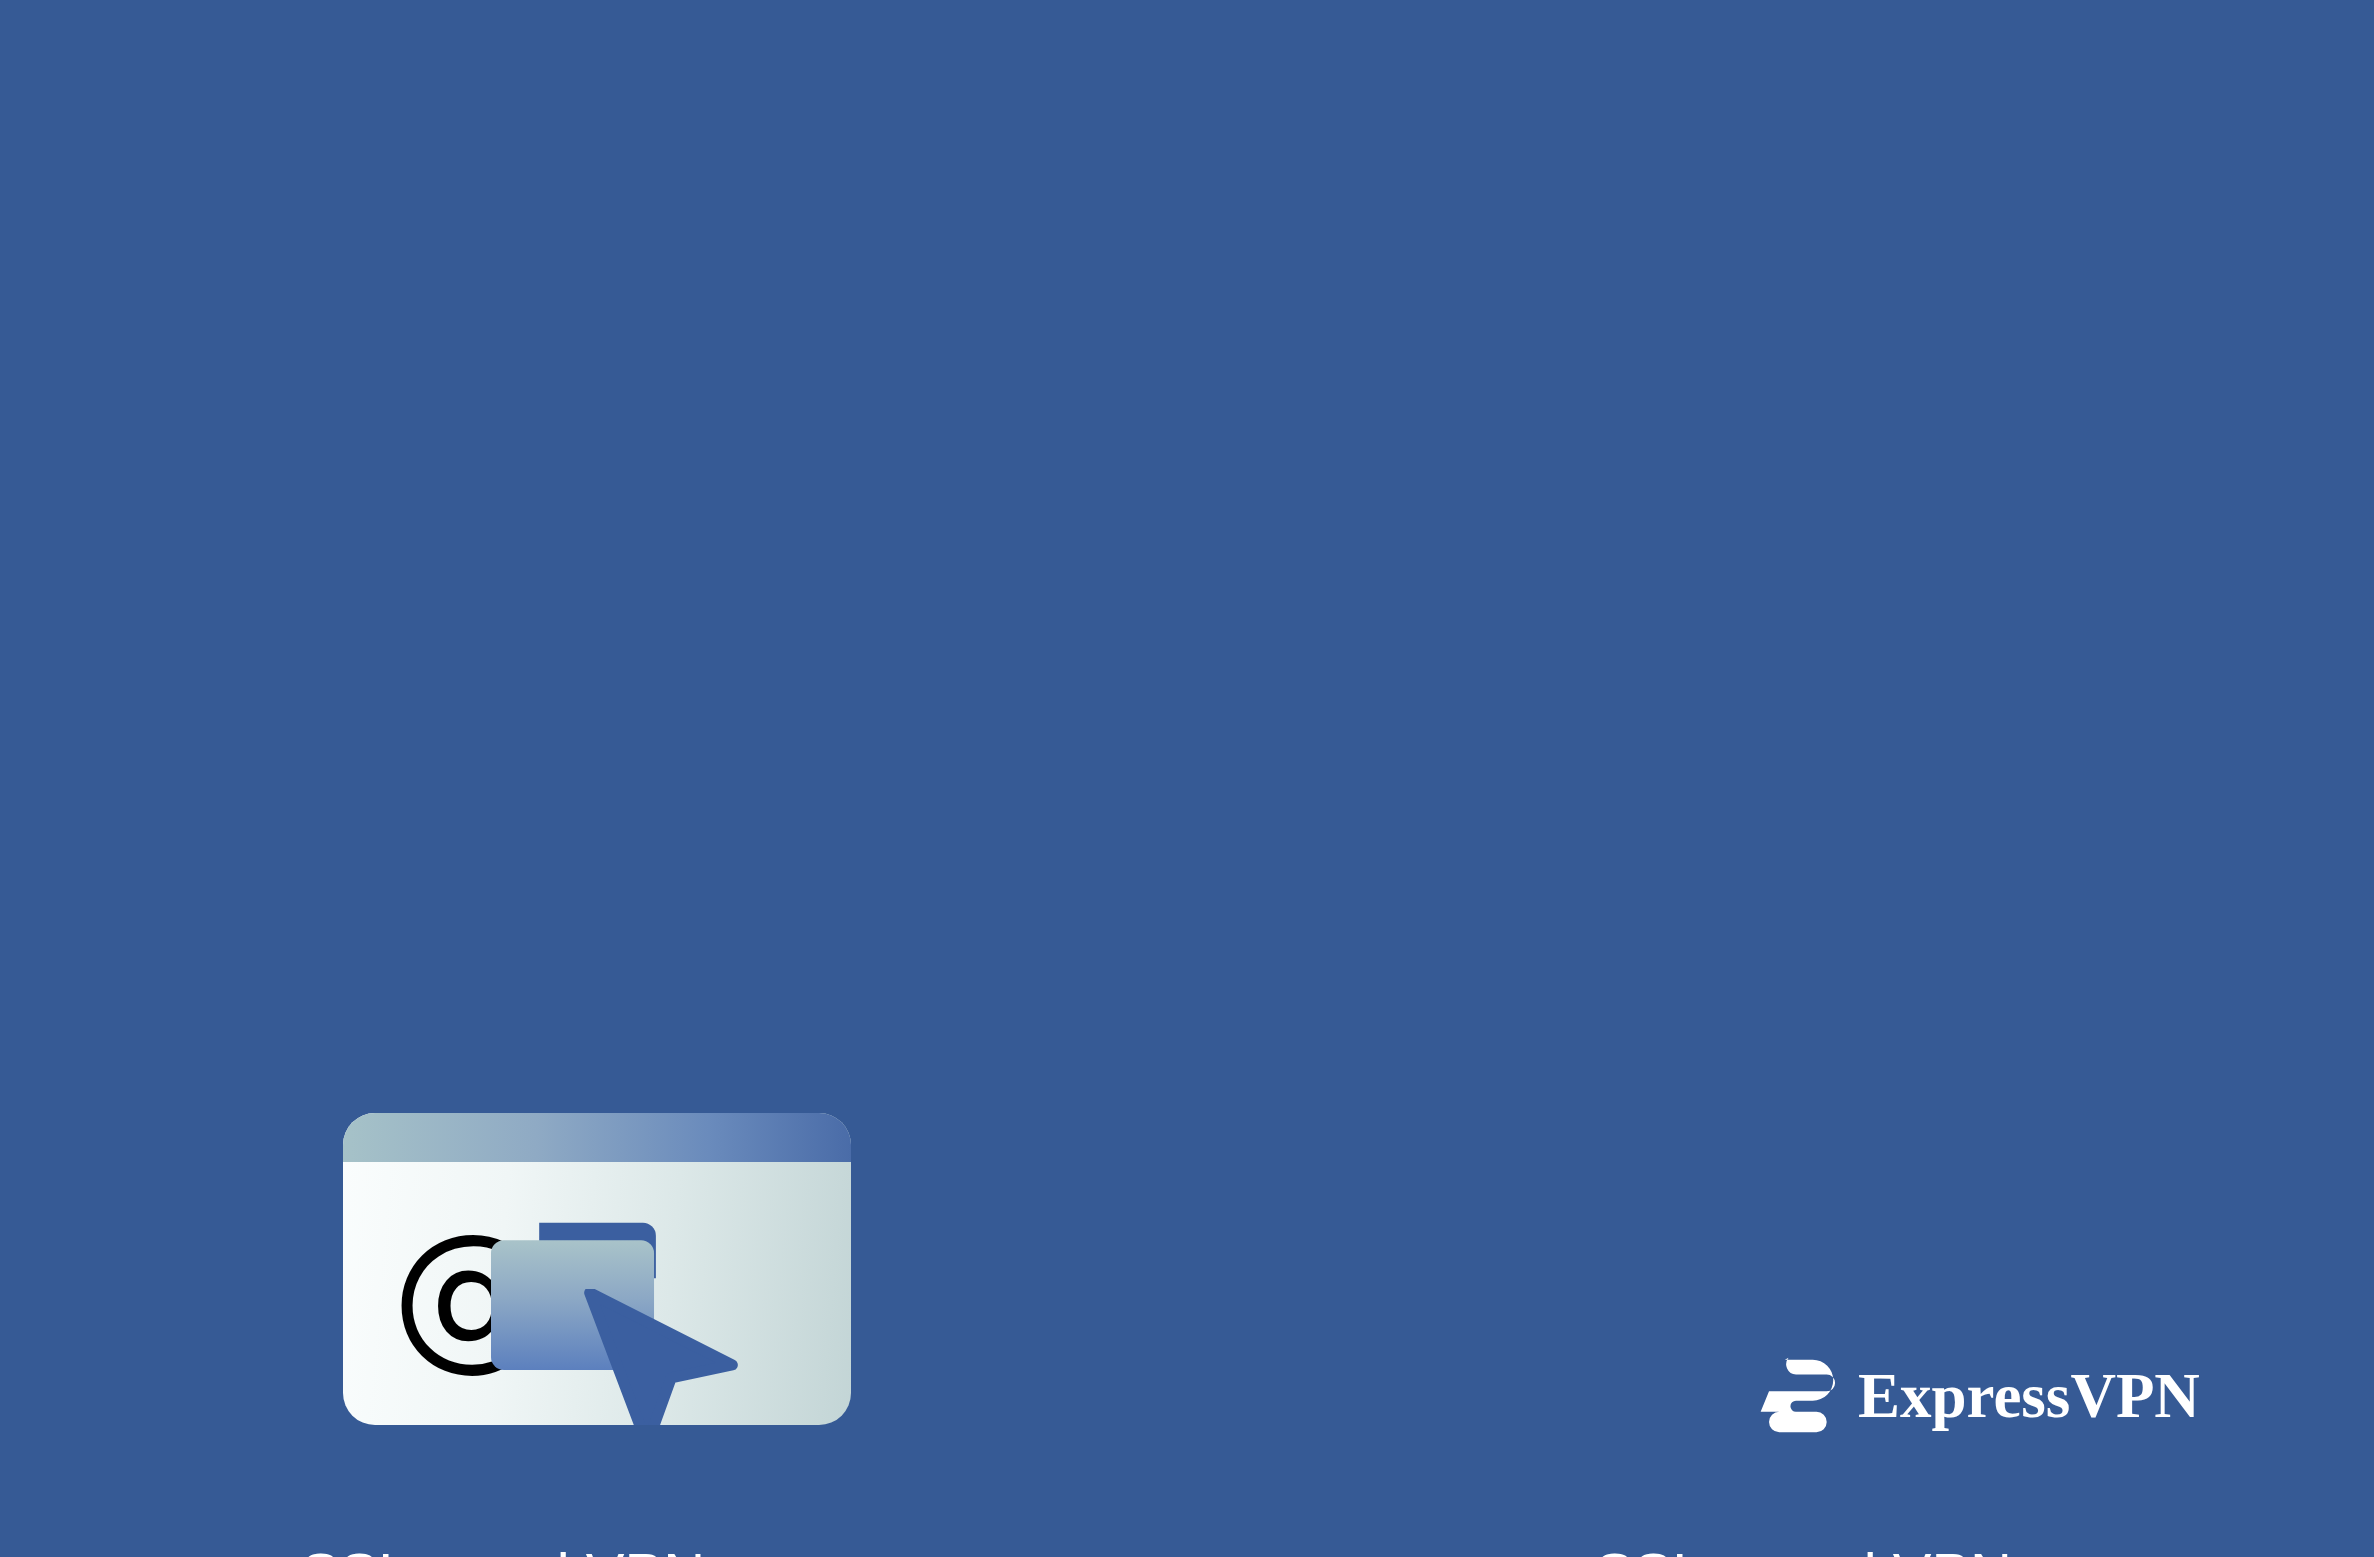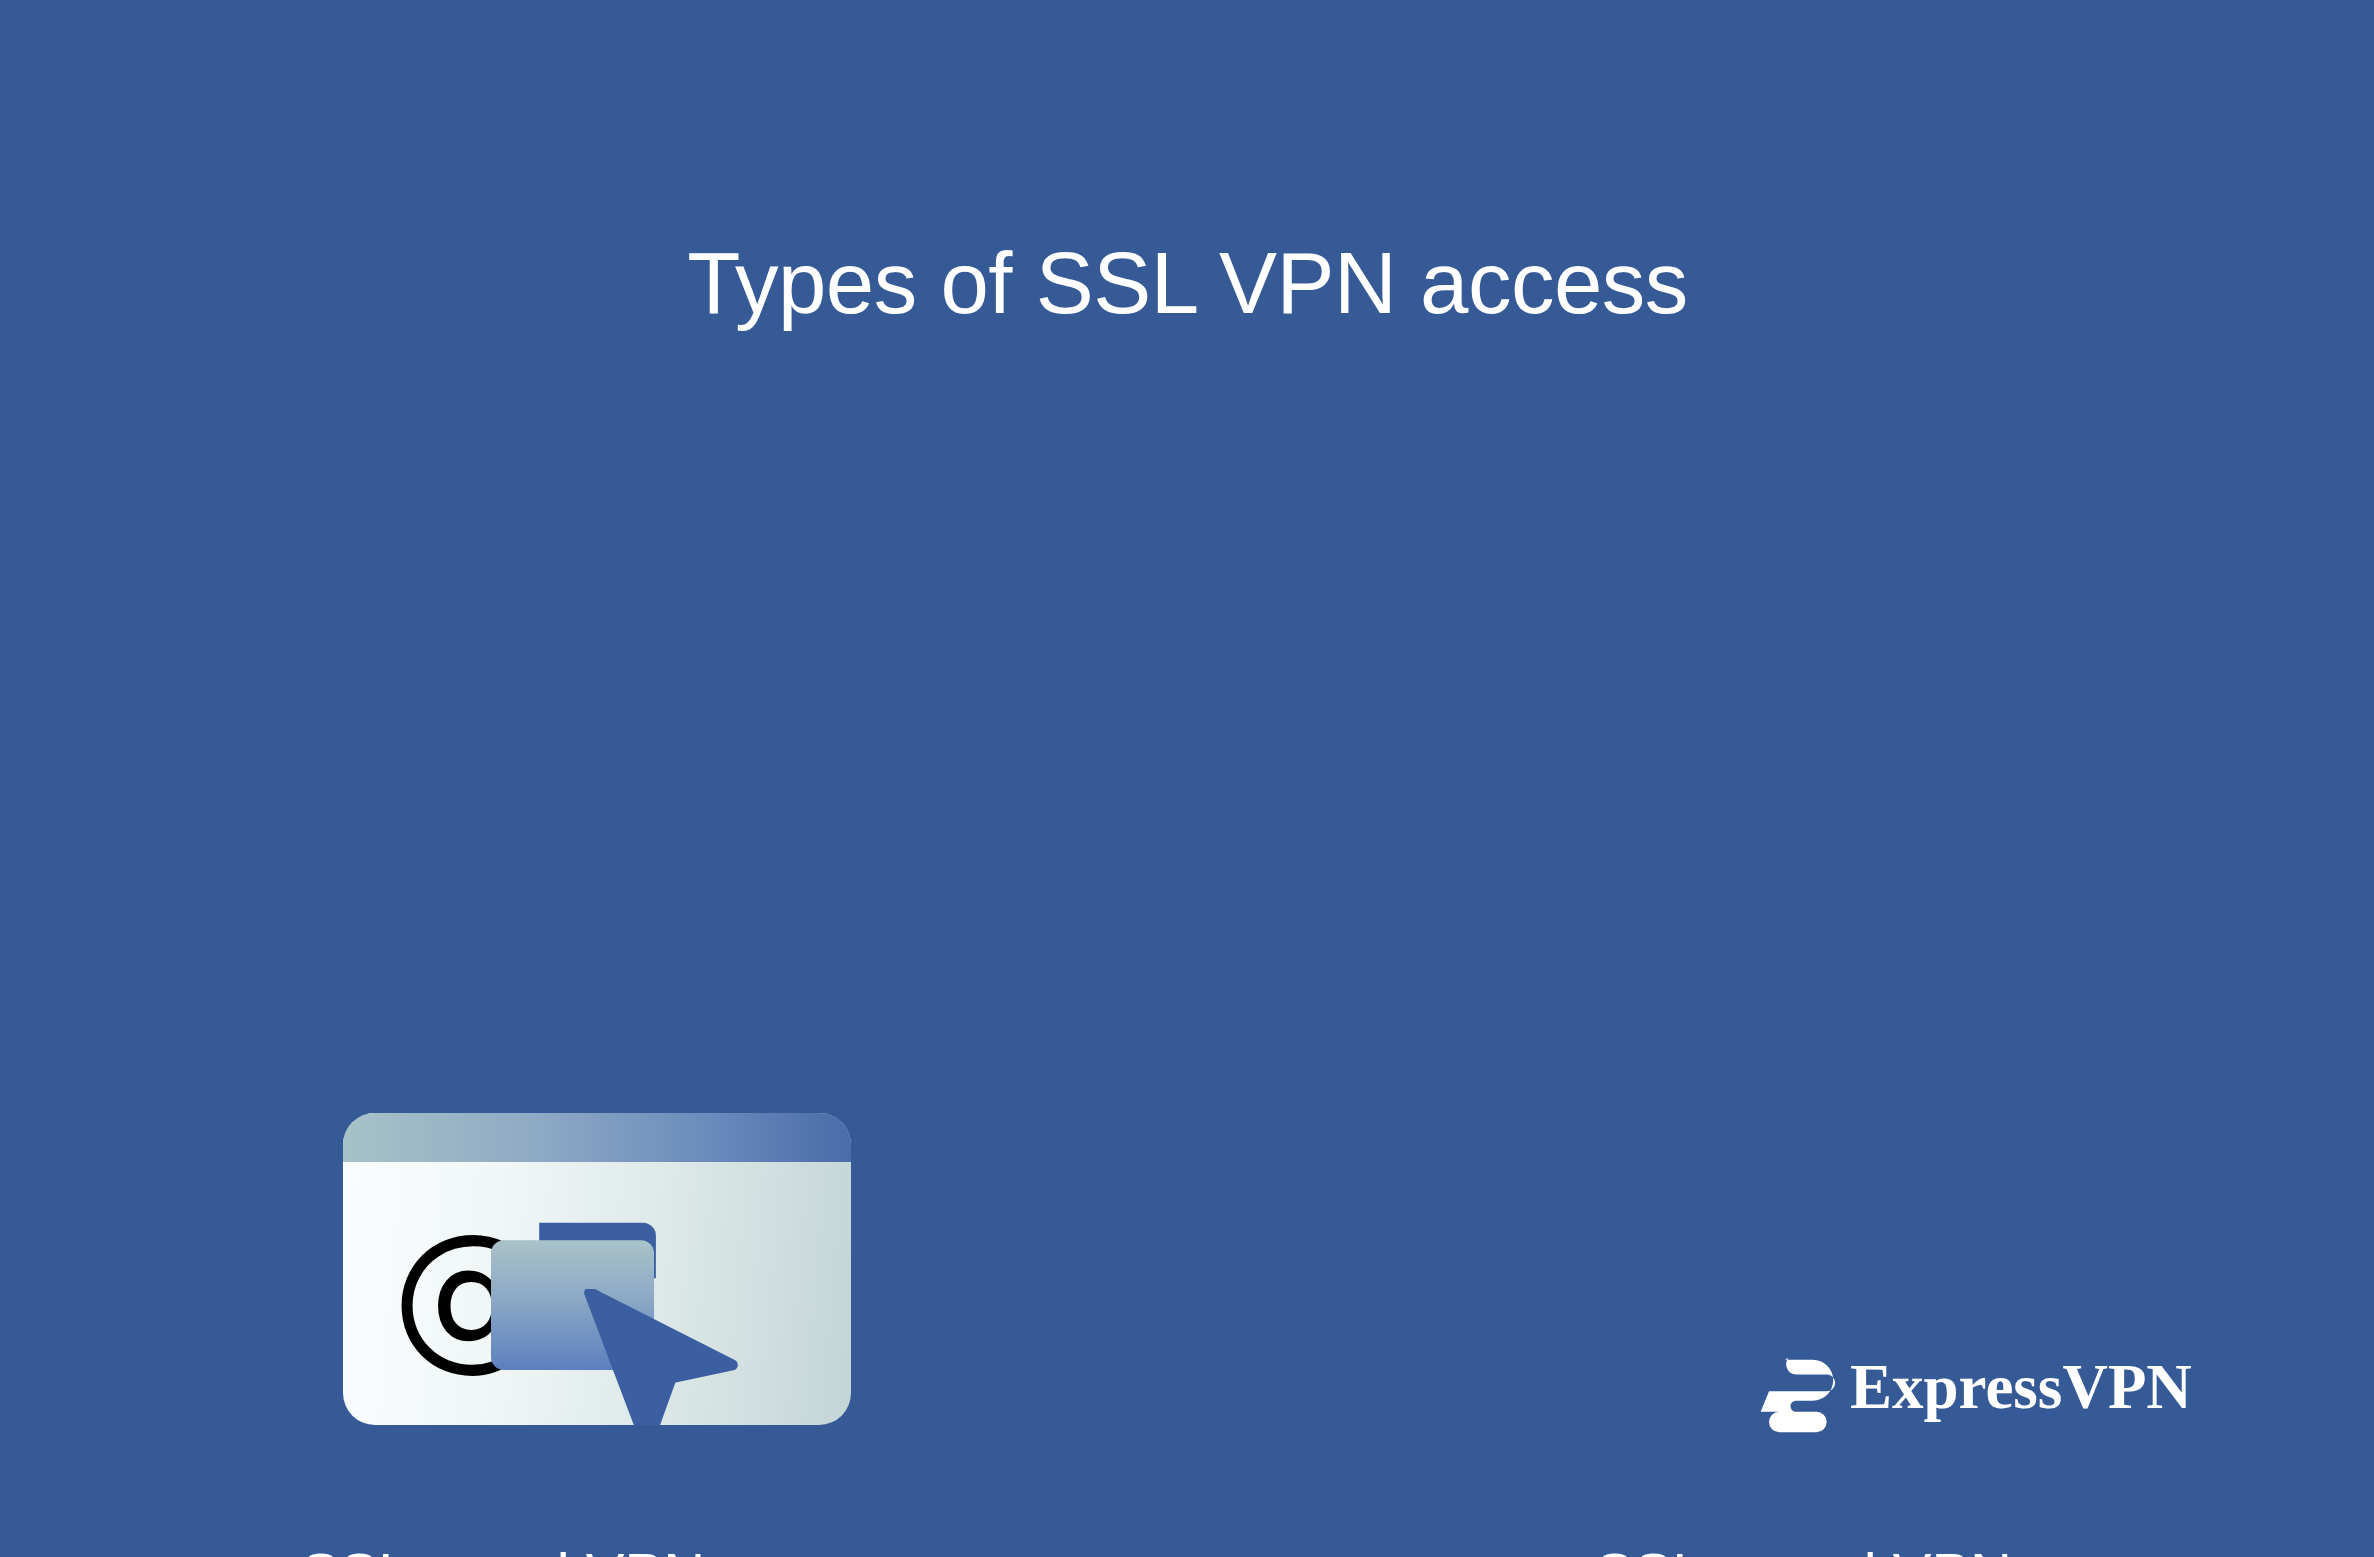--- a/index.html
+++ b/index.html
@@ -115,40 +115,39 @@
     width: 158px;
     height: 162px;
   }
 
   
   .logo {
     position: absolute;
     left: 1756px;
     top: 1356px;
     display: flex;
-    align-items: flex-start;
-    gap: 14px;
+    align-items: center;
+    gap: 22px;
   }
   .logo-mark { width: 80px; height: 80px; }
   .logo-word {
     color: #FFFFFF;
     font-family: "Liberation Serif", serif;
     font-size: 63px;
     font-weight: 700;
     letter-spacing: 0px;
     line-height: 1;
     white-space: nowrap;
   }
 </style>
 </head>
 <body>
 
 <div class="stage">
 
-  <div class="title">Types of SSL VPN access</div>
 
   <div class="col col-left">
     <div class="portal-card">
       <div class="portal-topbar"></div>
 
       <div class="at-symbol">@</div>
 
       <div class="folder">
         <svg viewBox="0 0 190 180" width="176" height="167" xmlns="http://www.w3.org/2000/svg">
           <defs>

